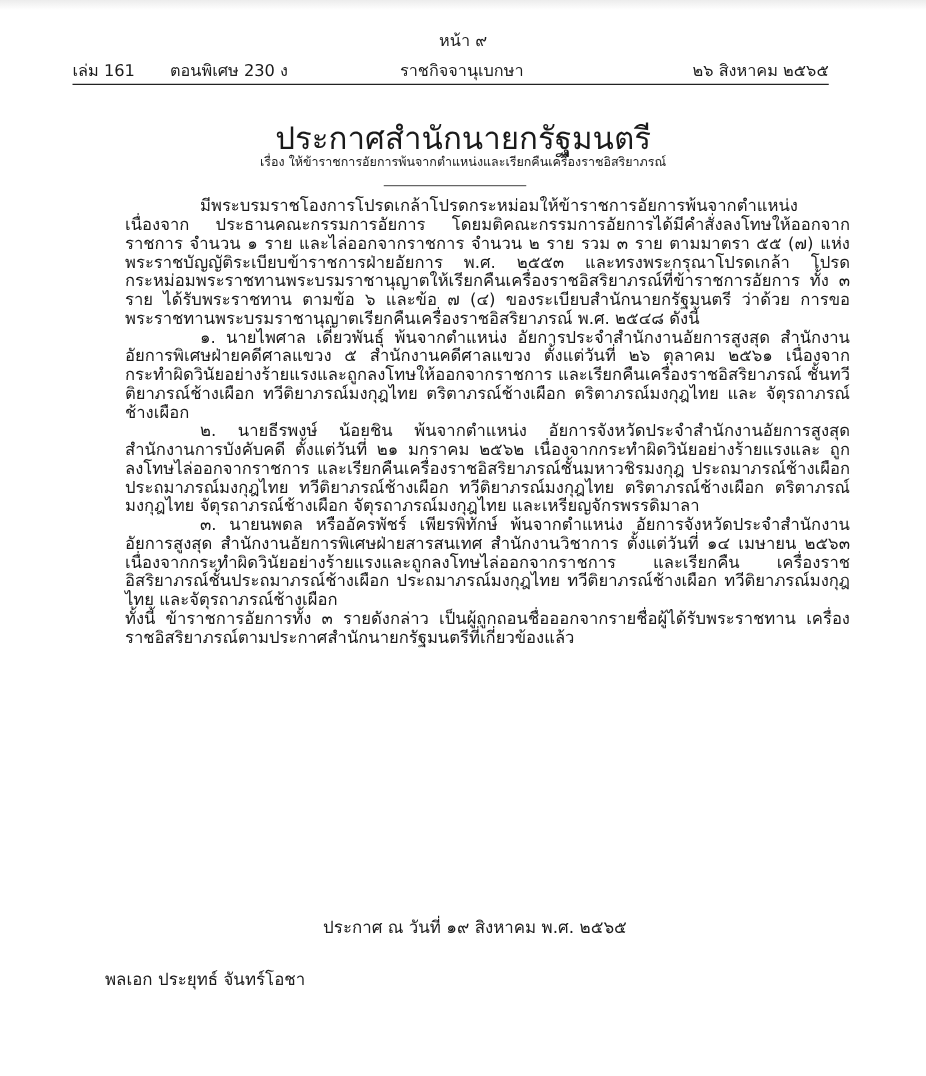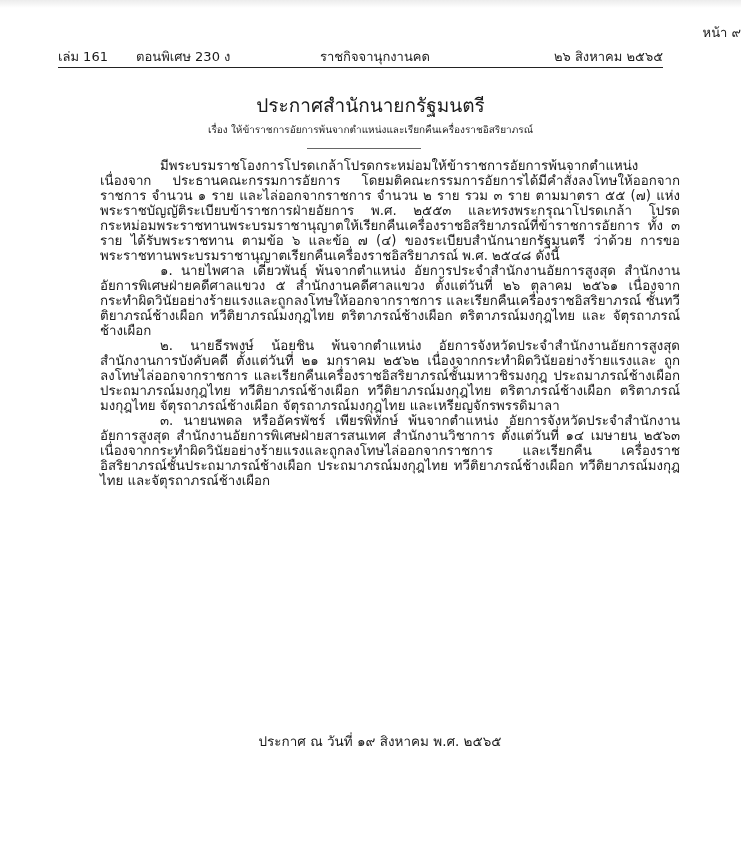--- a/index.html
+++ b/index.html
@@ -9,34 +9,34 @@
     font-family: "DejaVu Sans", sans-serif;
     color: #1a1a1a;
     position: relative;
   }
   .topshade {
     position: absolute; left: 0; top: 0; width: 741px; height: 8px;
     background: linear-gradient(#ececec, #ffffff);
   }
   .page-num {
     position: absolute; top: 22px; left: 0; width: 741px;
-    text-align: right; font-size: 13px;
+    text-align: center; font-size: 13px;
   }
   .header-row {
     position: absolute; top: 46px; left: 58px; width: 605px; height: 20px;
     font-size: 13px;
   }
   .header-row span { position: absolute; top: 0; white-space: nowrap; }
   .rule {
     position: absolute; top: 67px; left: 58px; width: 605px; height: 0;
     border-top: 1.5px solid #222;
   }
   .title {
     position: absolute; top: 90px; left: 0; width: 741px; text-align: center;
-    font-size: 19px;
+    font-size: 25px;
   }
   .subject {
     position: absolute; top: 122px; left: 0; width: 741px; text-align: center;
     font-size: 10px;
   }
   .short-rule {
     position: absolute; top: 148px; left: 307px; width: 114px; height: 0;
     border-top: 1.5px solid #666;
   }
   .body-text {
@@ -59,32 +59,34 @@
 </head>
 <body>
 
 <div class="topshade"></div>
 
 <div class="page-num">หน้า ๙</div>
 
 <div class="header-row">
   <span style="left:0">เล่ม 161</span>
   <span style="left:78px">ตอนพิเศษ 230 ง</span>
-  <span style="left:262px">ราชกิจจานุกงานคด</span>
+  <span style="left:262px">ราชกิจจานุเบกษา</span>
   <span style="right:0">๒๖ สิงหาคม ๒๕๖๕</span>
 </div>
 <div class="rule"></div>
 
 <div class="title">ประกาศสำนักนายกรัฐมนตรี</div>
 <div class="subject">เรื่อง ให้ข้าราชการอัยการพ้นจากตำแหน่งและเรียกคืนเครื่องราชอิสริยาภรณ์</div>
 <div class="short-rule"></div>
 
 <div class="body-text">
   <p class="para indent">มีพระบรมราชโองการโปรดเกล้าโปรดกระหม่อมให้ข้าราชการอัยการพ้นจากตำแหน่งเนื่องจาก ประธานคณะกรรมการอัยการ โดยมติคณะกรรมการอัยการได้มีคำสั่งลงโทษให้ออกจากราชการ จำนวน ๑ ราย และไล่ออกจากราชการ จำนวน ๒ ราย รวม ๓ ราย ตามมาตรา ๕๕ (๗) แห่งพระราชบัญญัติระเบียบข้าราชการฝ่ายอัยการ พ.ศ. ๒๕๕๓ และทรงพระกรุณาโปรดเกล้า โปรดกระหม่อมพระราชทานพระบรมราชานุญาตให้เรียกคืนเครื่องราชอิสริยาภรณ์ที่ข้าราชการอัยการ ทั้ง ๓ ราย ได้รับพระราชทาน ตามข้อ ๖ และข้อ ๗ (๔) ของระเบียบสำนักนายกรัฐมนตรี ว่าด้วย การขอพระราชทานพระบรมราชานุญาตเรียกคืนเครื่องราชอิสริยาภรณ์ พ.ศ. ๒๕๔๘ ดังนี้</p>
   <p class="para indent">๑. นายไพศาล เดี่ยวพันธุ์ พ้นจากตำแหน่ง อัยการประจำสำนักงานอัยการสูงสุด สำนักงาน อัยการพิเศษฝ่ายคดีศาลแขวง ๕ สำนักงานคดีศาลแขวง ตั้งแต่วันที่ ๒๖ ตุลาคม ๒๕๖๑ เนื่องจาก กระทำผิดวินัยอย่างร้ายแรงและถูกลงโทษให้ออกจากราชการ และเรียกคืนเครื่องราชอิสริยาภรณ์ ชั้นทวีติยาภรณ์ช้างเผือก ทวีติยาภรณ์มงกุฎไทย ตริตาภรณ์ช้างเผือก ตริตาภรณ์มงกุฎไทย และ จัตุรถาภรณ์ช้างเผือก</p>
   <p class="para indent">๒. นายธีรพงษ์ น้อยชิน พ้นจากตำแหน่ง อัยการจังหวัดประจำสำนักงานอัยการสูงสุด สำนักงานการบังคับคดี ตั้งแต่วันที่ ๒๑ มกราคม ๒๕๖๒ เนื่องจากกระทำผิดวินัยอย่างร้ายแรงและ ถูกลงโทษไล่ออกจากราชการ และเรียกคืนเครื่องราชอิสริยาภรณ์ชั้นมหาวชิรมงกุฎ ประถมาภรณ์ช้างเผือก ประถมาภรณ์มงกุฎไทย ทวีติยาภรณ์ช้างเผือก ทวีติยาภรณ์มงกุฎไทย ตริตาภรณ์ช้างเผือก ตริตาภรณ์ มงกุฎไทย จัตุรถาภรณ์ช้างเผือก จัตุรถาภรณ์มงกุฎไทย และเหรียญจักรพรรดิมาลา</p>
   <p class="para indent">๓. นายนพดล หรืออัครพัชร์ เพียรพิทักษ์ พ้นจากตำแหน่ง อัยการจังหวัดประจำสำนักงาน อัยการสูงสุด สำนักงานอัยการพิเศษฝ่ายสารสนเทศ สำนักงานวิชาการ ตั้งแต่วันที่ ๑๔ เมษายน ๒๕๖๓ เนื่องจากกระทำผิดวินัยอย่างร้ายแรงและถูกลงโทษไล่ออกจากราชการ และเรียกคืน เครื่องราชอิสริยาภรณ์ชั้นประถมาภรณ์ช้างเผือก ประถมาภรณ์มงกุฎไทย ทวีติยาภรณ์ช้างเผือก ทวีติยาภรณ์มงกุฎไทย และจัตุรถาภรณ์ช้างเผือก</p>
+  <p class="para noindent">ทั้งนี้ ข้าราชการอัยการทั้ง ๓ รายดังกล่าว เป็นผู้ถูกถอนชื่อออกจากรายชื่อผู้ได้รับพระราชทาน เครื่องราชอิสริยาภรณ์ตามประกาศสำนักนายกรัฐมนตรีที่เกี่ยวข้องแล้ว</p>
 </div>
 
 <div class="signed-date">ประกาศ ณ วันที่ ๑๙ สิงหาคม พ.ศ. ๒๕๖๕</div>
 
 <div class="sig">
+  <div>พลเอก ประยุทธ์ จันทร์โอชา</div>
 </div>
 
 </body></html>

